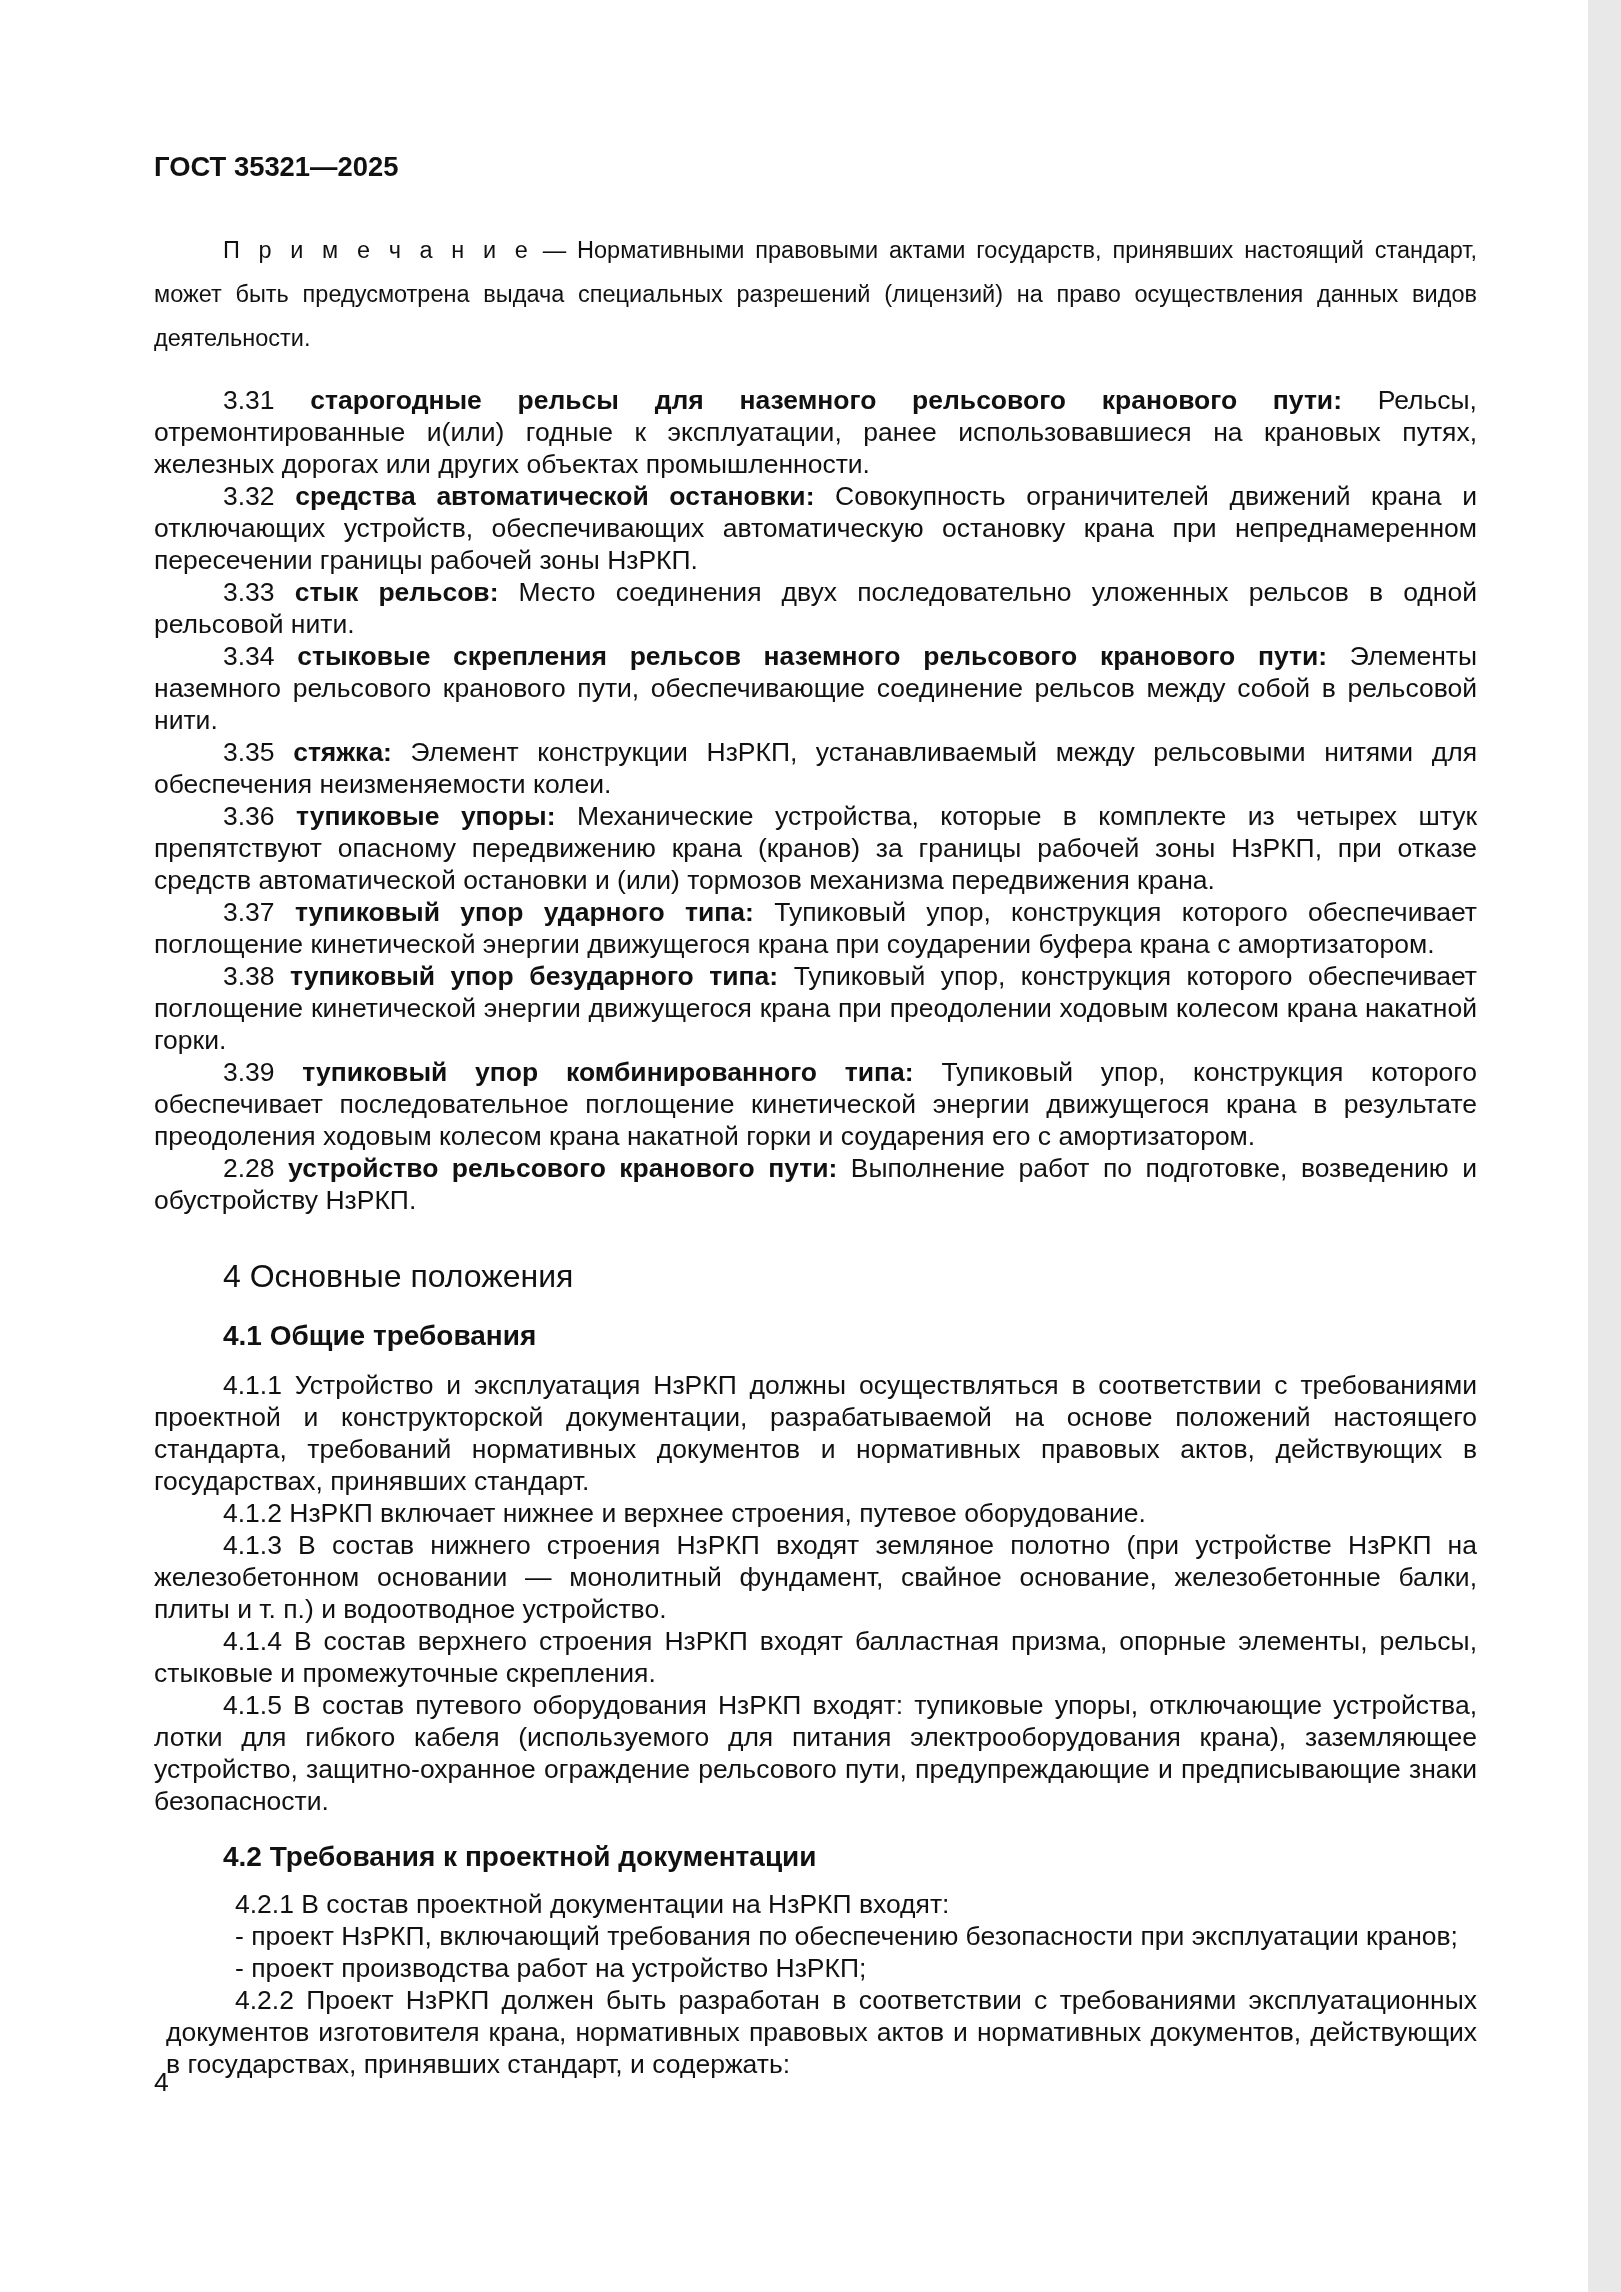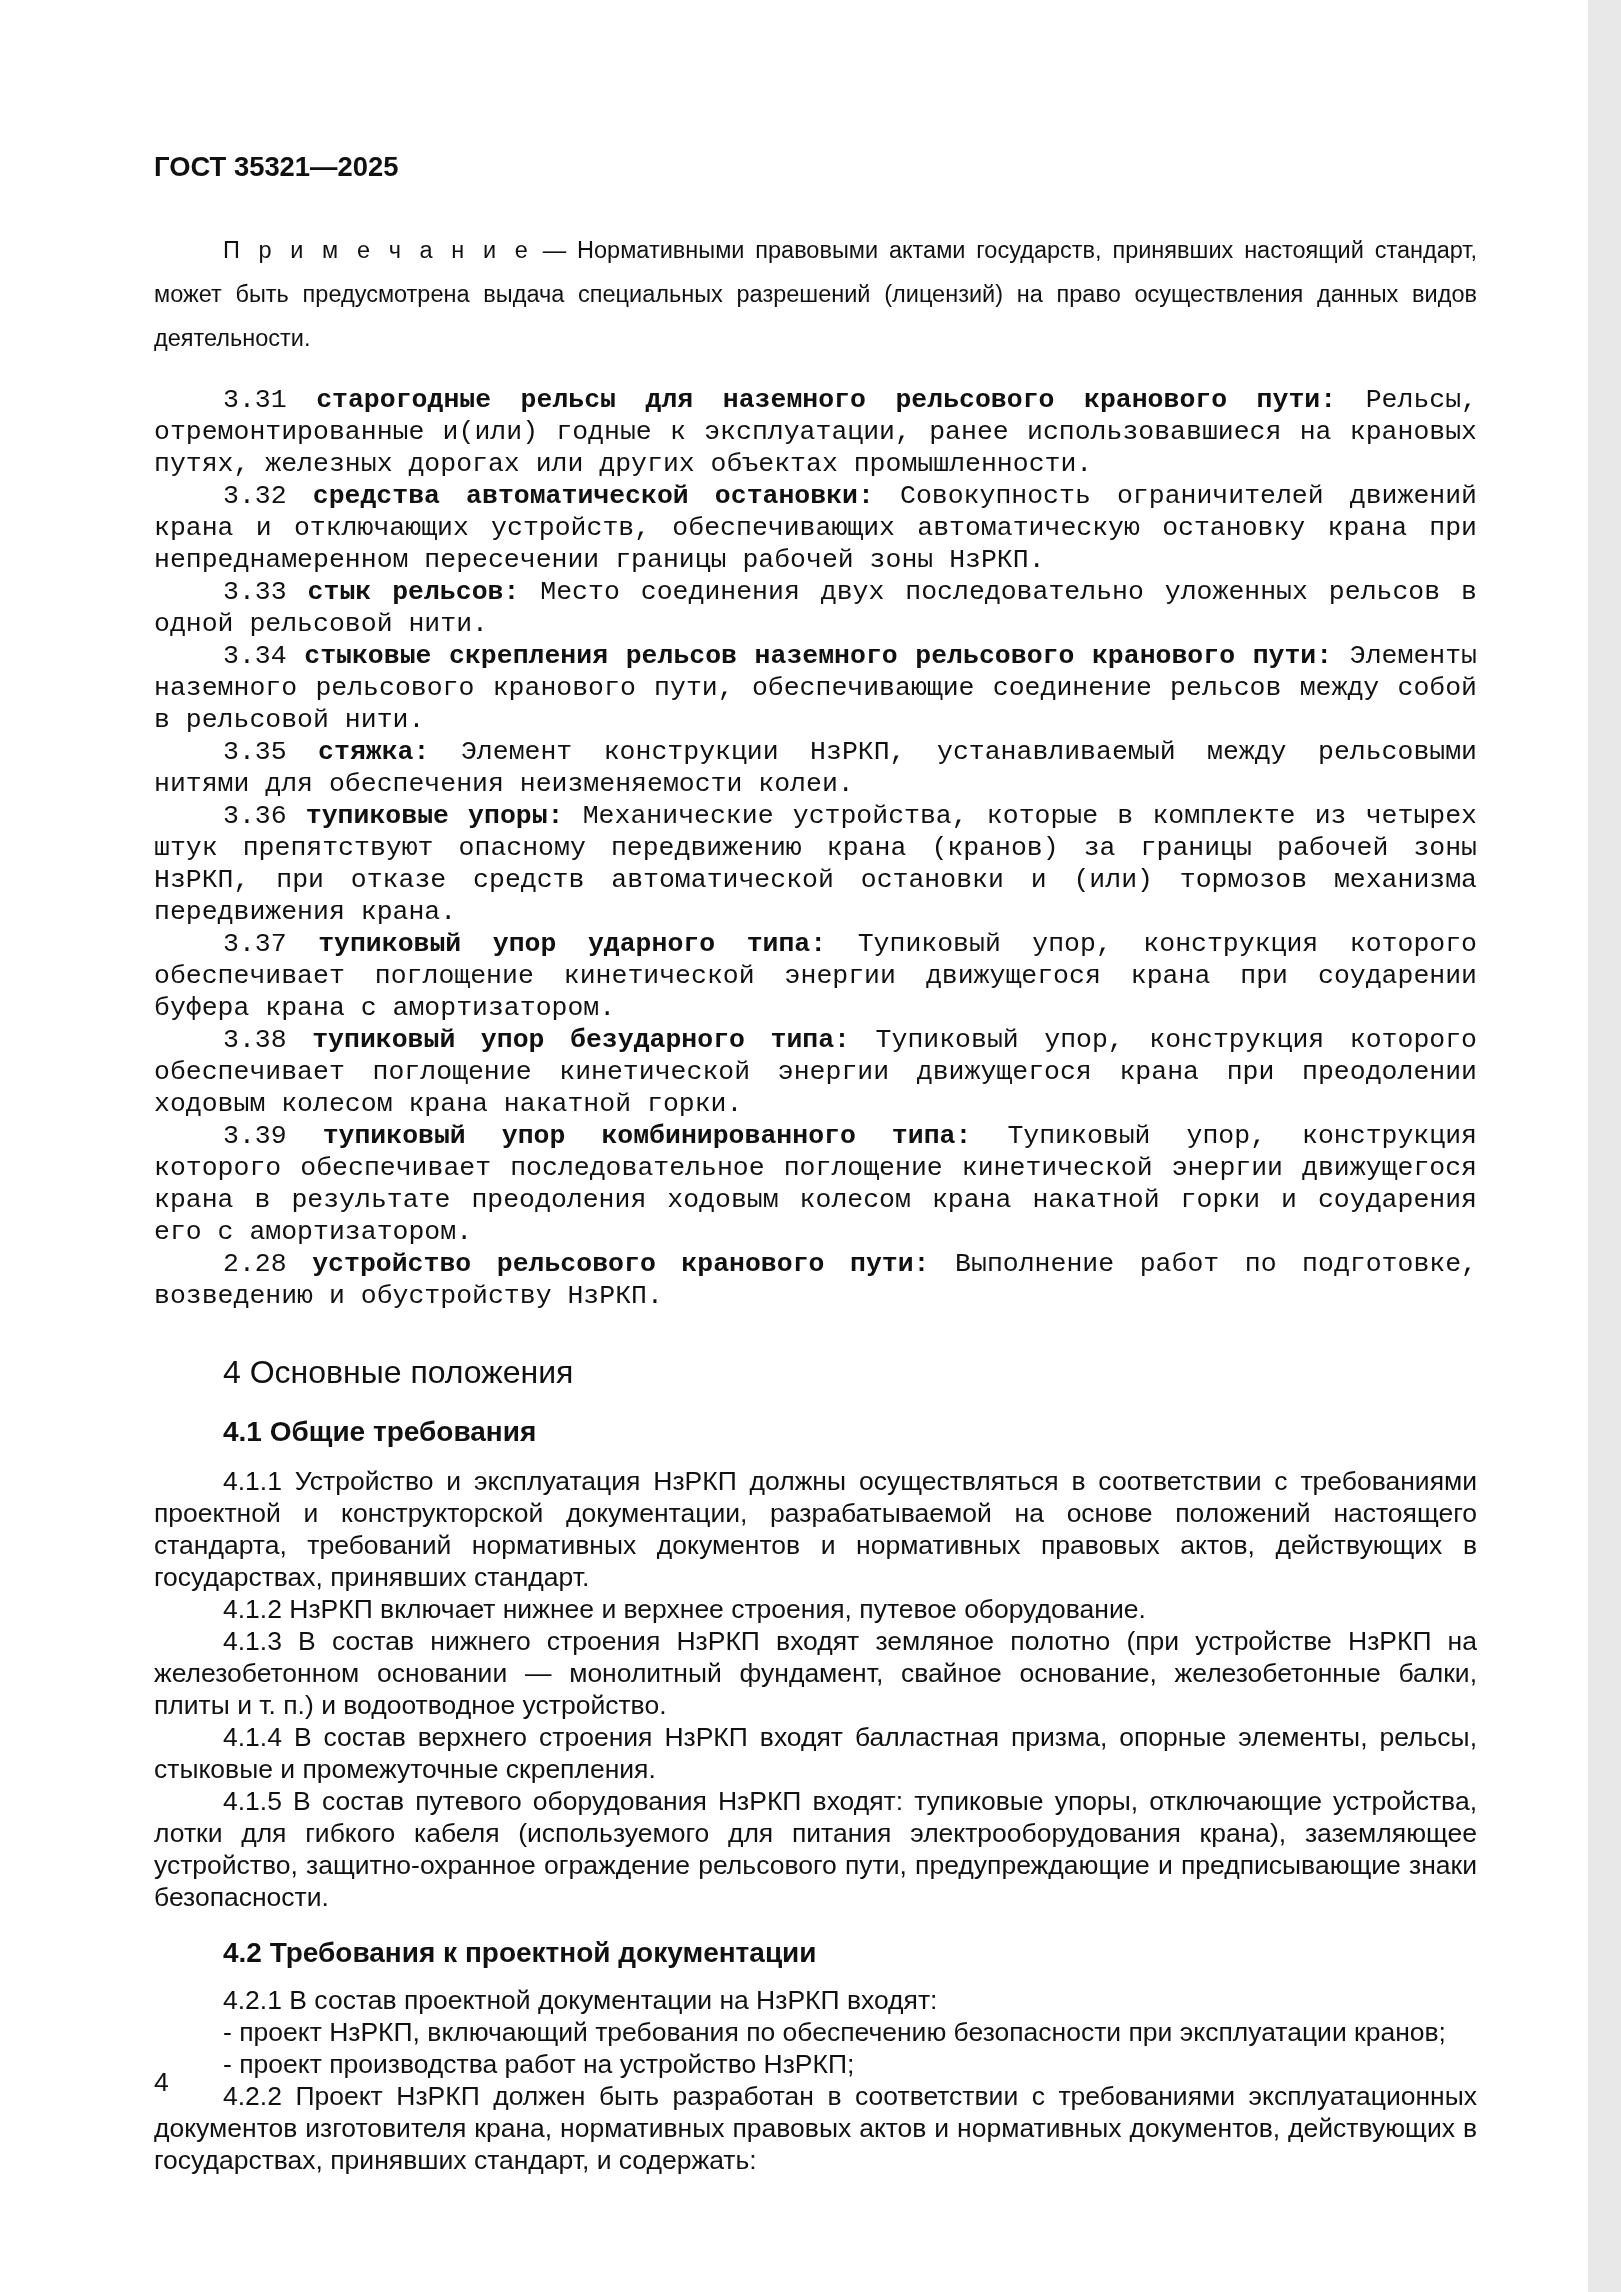--- a/index.html
+++ b/index.html
@@ -22,21 +22,21 @@
     line-height:29px;
   }
   .note{
     margin-top:47px;
     font-size:23.5px;
     line-height:44px;
     text-align:justify;
     text-indent:69px;
   }
   .note .note-label{letter-spacing:3.9px;}
-  .terms{margin-top:6px;font-family:Liberation Mono, monospace;}
+  .terms{margin-top:6px;}
   .para{
     margin:0;
     font-size:26.5px;
     line-height:32px;
     text-align:justify;
     text-indent:69px;
   }
   .para b{font-weight:bold;}
   .h2{
     margin:41px 0 0 0;
@@ -46,21 +46,21 @@
     font-weight:normal;
   }
   .h3{
     margin:22.5px 0 0 0;
     padding-left:69px;
     font-size:28px;
     line-height:35px;
     font-weight:bold;
   }
   .block{margin-top:15.7px;}
-  .block-tight{margin-top:13.7px;}
+  .block-tight{margin-top:13.7px;margin-left:12px;}
   .page-number{
     position:absolute;
     left:154px;top:2066px;
     font-size:26.5px;
     line-height:32px;
   }
 </style>
 </head>
 <body>
 

